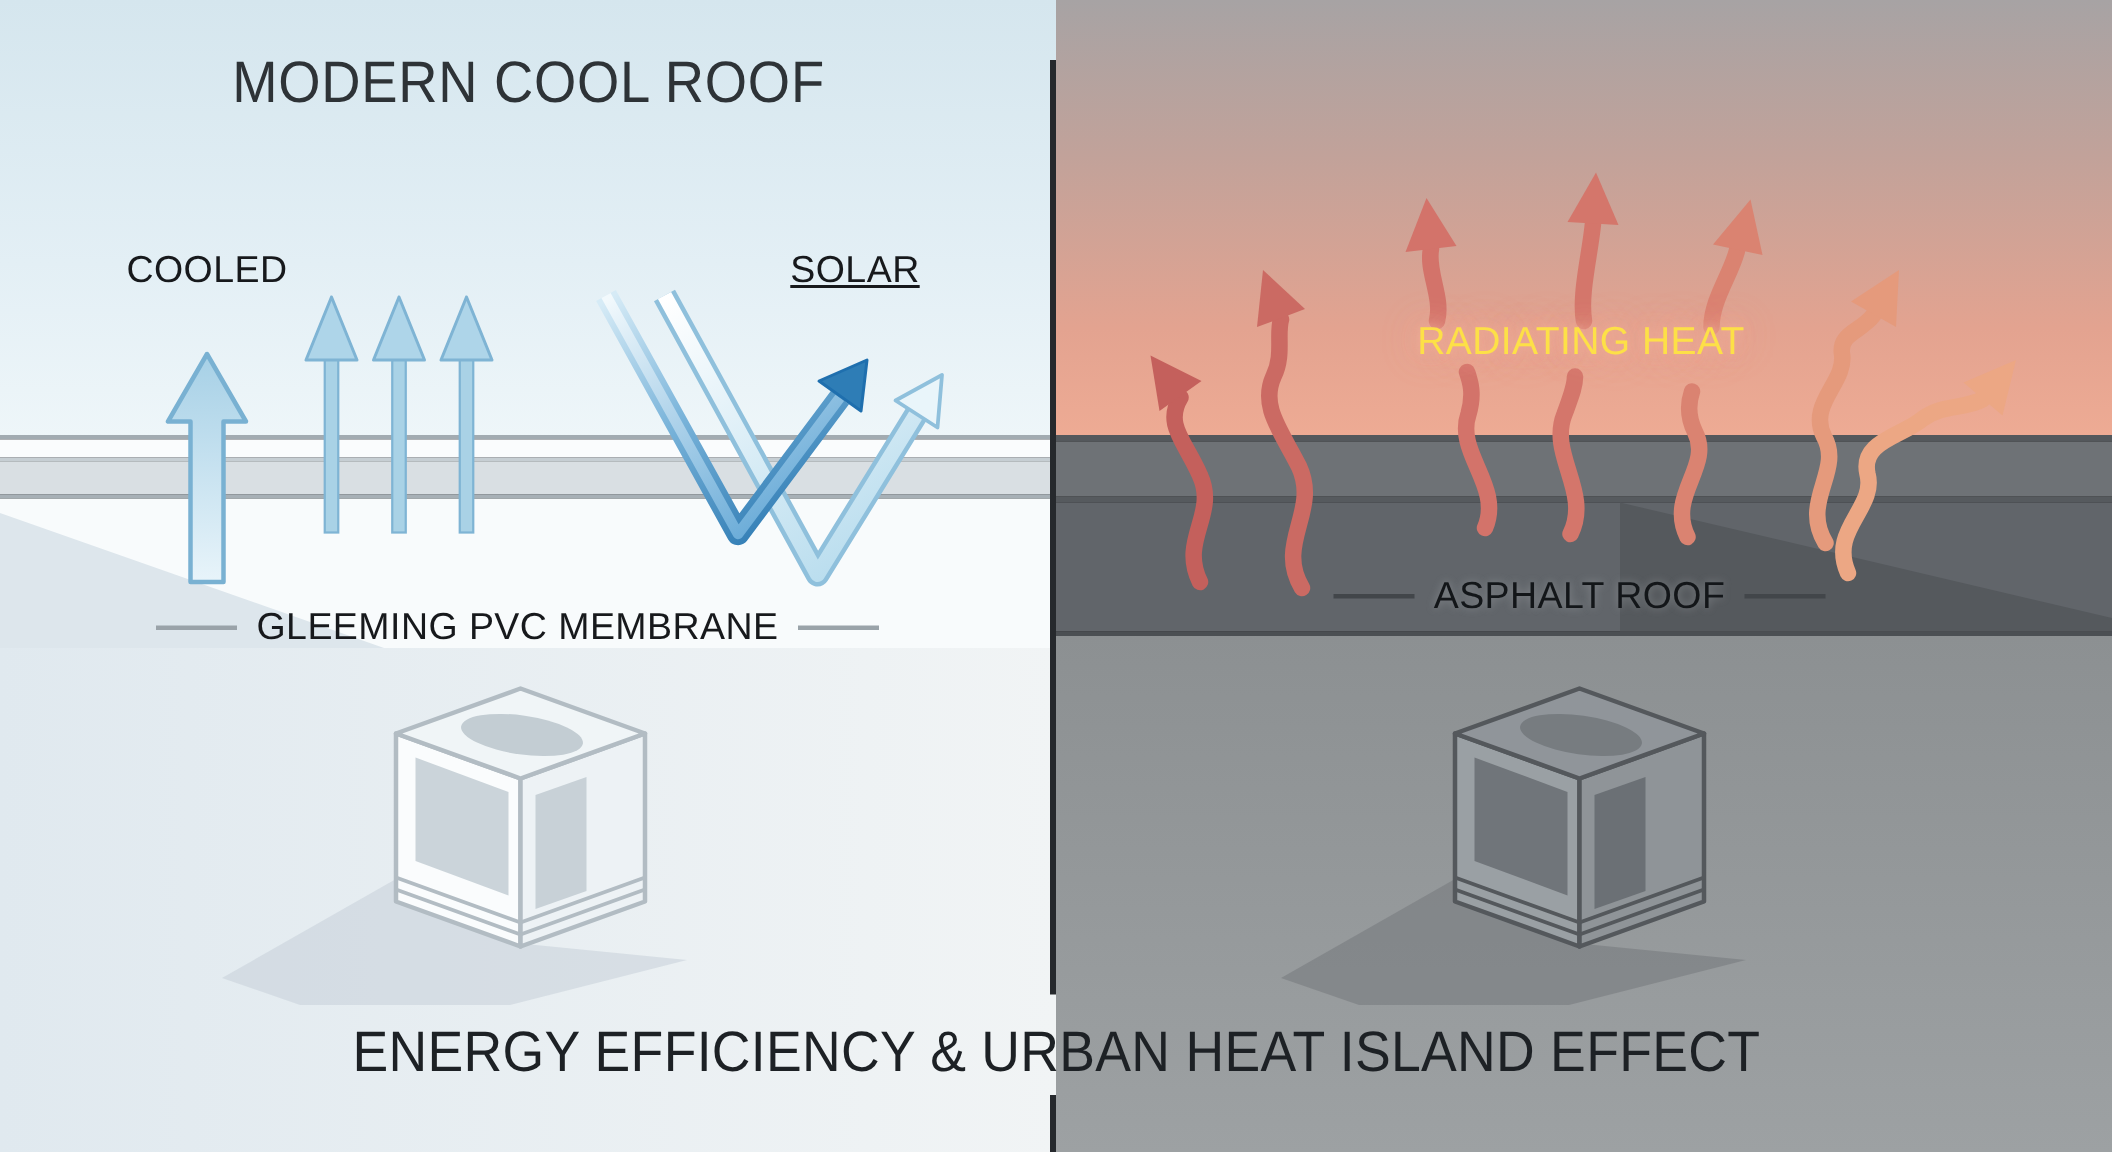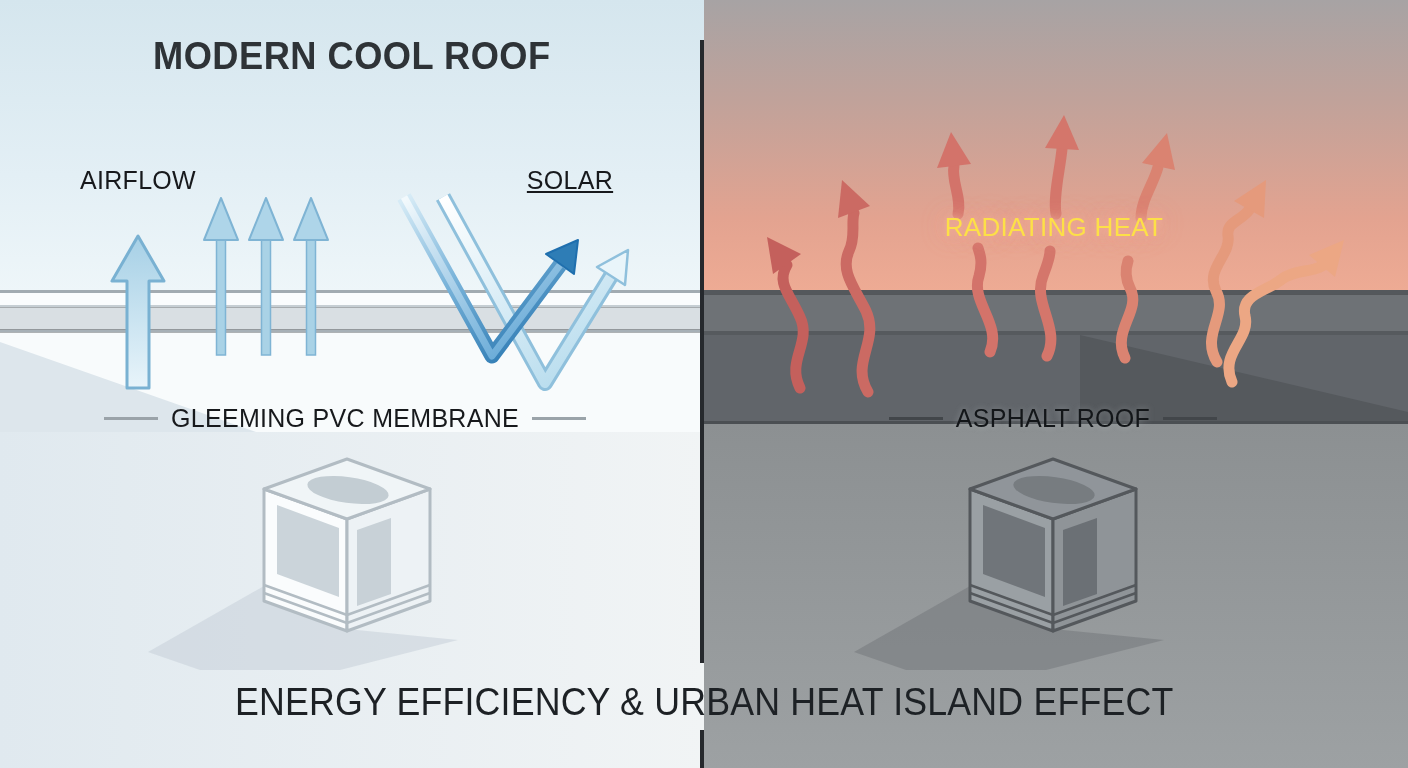--- a/index.html
+++ b/index.html
@@ -5,39 +5,39 @@
   html,body{margin:0;padding:0;background:#222;}
   .stage{
     position:relative;width:1408px;height:768px;overflow:hidden;
     font-family:"Liberation Sans","DejaVu Sans",sans-serif;
     -webkit-font-smoothing:antialiased;
   }
   .stage svg{position:absolute;left:0;top:0;}
   .overlay{position:absolute;z-index:5;}
   .panel-title{
     top:34px;width:704px;text-align:center;
-    font-size:39px;font-weight:700;letter-spacing:.5px;color:#2e3337;
+    font-size:39px;font-weight:400;letter-spacing:.5px;color:#2e3337;
   }
   .panel-title>span{display:inline-block;transform:scaleX(.93);transform-origin:center;}
   .small-label{
     font-size:25px;font-weight:500;color:#17191c;letter-spacing:.3px;
     text-align:center;line-height:1.22;
   }
   .heat-label{
     left:894px;top:212px;width:320px;text-align:center;
     font-size:26px;font-weight:400;color:#fde047;letter-spacing:.3px;
     text-shadow:0 0 6px #edaa95,0 0 12px #edaa95,0 0 20px #edaa95,0 0 28px #edaa95;
   }
   .callout{
     display:flex;align-items:center;justify-content:center;gap:13px;
   }
   .callout .dash{display:inline-block;width:54px;height:3px;}
   .membrane-callout{left:98px;top:403px;width:494px;}
   .membrane-callout .dash{background:#9aa3a9;}
-  .asphalt-callout{left:872px;top:403px;width:362px;}
+  .asphalt-callout{left:872px;top:382px;width:362px;}
   .asphalt-callout .dash{background:#42464a;}
   .asphalt-callout .small-label{color:#131619;text-shadow:0 0 6px rgba(210,215,218,.35);}
   .footer-caption{
     left:0;top:681px;width:1408px;text-align:center;
     font-size:38px;font-weight:500;color:#1d2125;letter-spacing:.2px;
   }
   .footer-caption>span{display:inline-block;transform:scaleX(.94);transform-origin:center;}
   .divider-seg{position:absolute;left:700px;width:4px;background:#26292d;z-index:4;}
   .divider-top{top:40px;height:623px;}
   .divider-bottom{top:730px;height:38px;}
@@ -204,21 +204,21 @@
   </svg>
 
   <div class="divider-seg divider-top"></div>
   <div class="divider-seg divider-bottom"></div>
 
   <div class="overlay panel-title" style="left:0;">
     <span>MODERN COOL ROOF</span>
   </div>
 
   <div class="overlay small-label" style="left:48px;top:165px;width:180px;">
-    <div>AIRFLOW</div>
+    <div>COOLED</div>
   </div>
 
   <div class="overlay small-label" style="left:470px;top:165px;width:200px;text-decoration:underline;">
     <div>SOLAR</div>
   </div>
 
   <div class="overlay heat-label">
     <span>RADIATING HEAT</span>
   </div>
 

